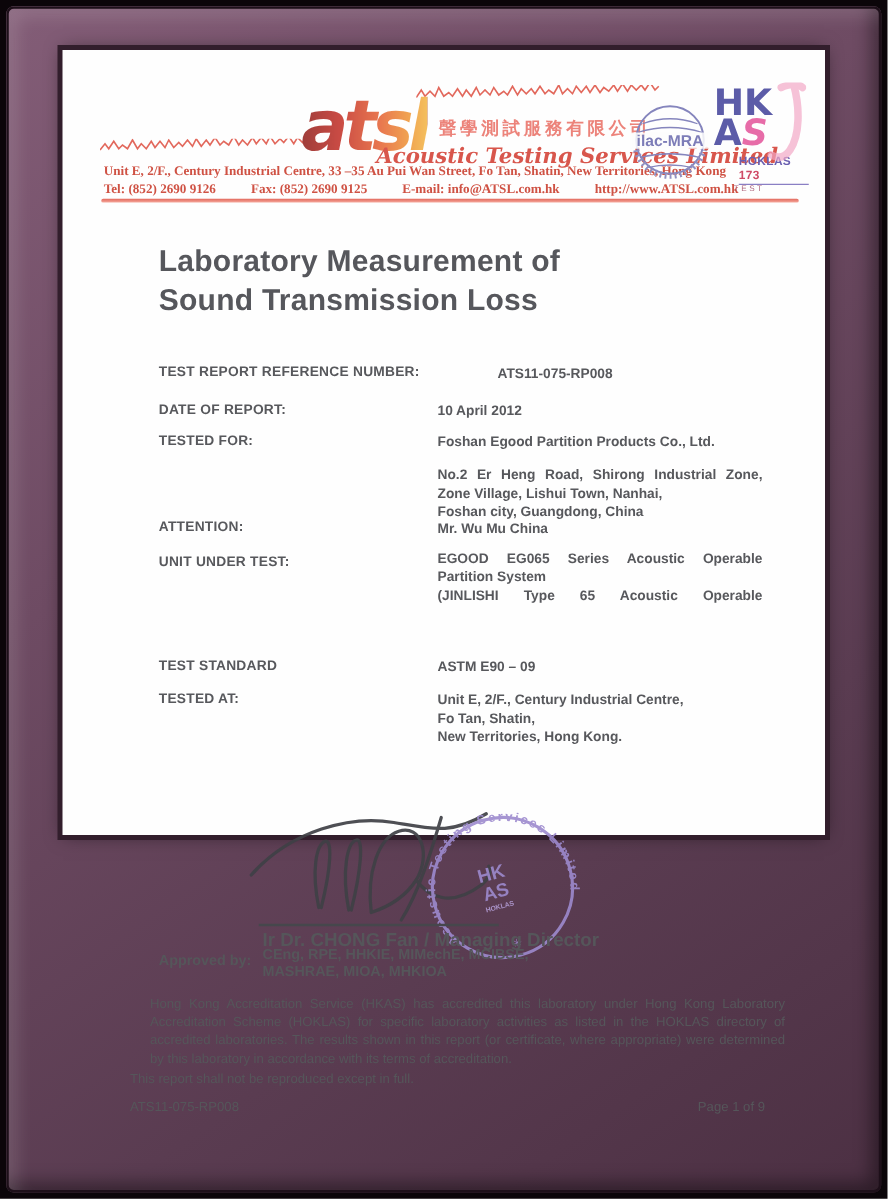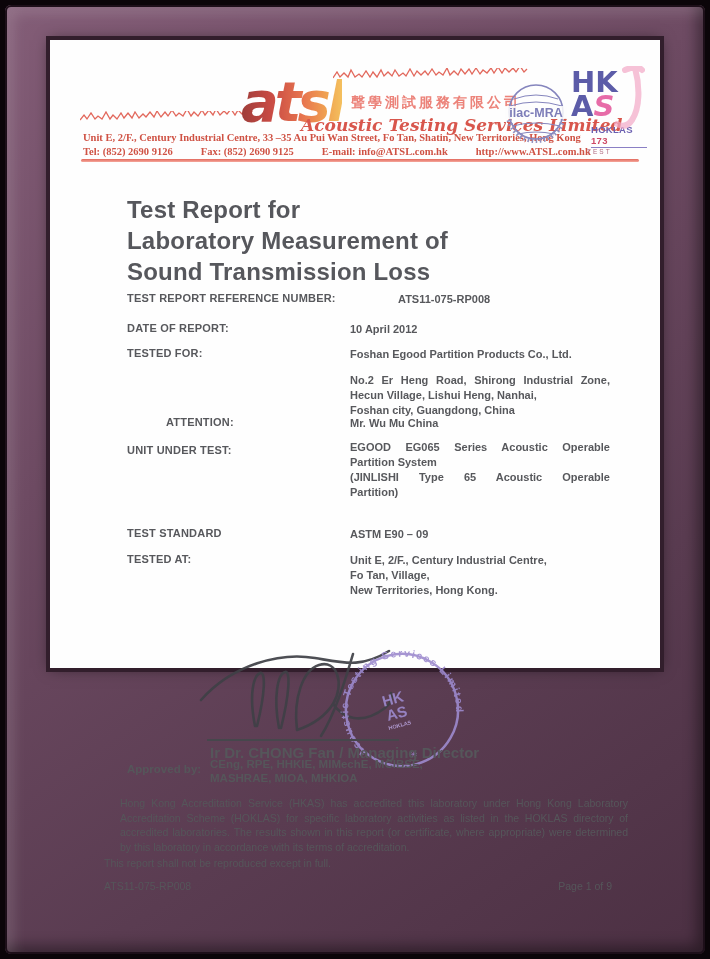--- a/index.html
+++ b/index.html
@@ -142,58 +142,56 @@
         <path d="M24,4 q12,-5 17,0 M34,2 C39,20 39,42 31,54 q-6,9 -15,4" fill="none" stroke="#f2a8c6" stroke-width="6" opacity="0.7" stroke-linecap="round"></path>
       </svg>
       <div class="hkas-row">HK</div>
       <div class="hkas-row"><span>A</span><span class="pinkS">S</span></div>
       <div class="hoklas"><span>HOKLAS </span><span class="num">173</span></div>
       <div class="hoklas-sub">TEST</div>
     </div>
   </div>
 
   <div class="title">
-    <div>Test Report for</div>
     <div>Laboratory Measurement of</div>
     <div>Sound Transmission Loss</div>
   </div>
 
   <div class="flabel" style="top:252px;">TEST REPORT REFERENCE NUMBER:</div>
   <div class="fvalue" style="top:252px; left:348px;">ATS11-075-RP008</div>
 
   <div class="flabel" style="top:282px;">DATE OF REPORT:</div>
   <div class="fvalue" style="top:282px;">10 April 2012</div>
 
   <div class="flabel" style="top:307px;">TESTED FOR:</div>
   <div class="fvalue" style="top:307px;">Foshan Egood Partition Products Co., Ltd.</div>
 
   <div class="fvalue" style="top:333px;">
     <div class="jline">No.2 Er Heng Road, Shirong Industrial Zone,</div>
-    <div>Hecun Village, Lishui Heng, Nanhai,</div>
+    <div>Zone Village, Lishui Town, Nanhai,</div>
     <div>Foshan city, Guangdong, China</div>
   </div>
 
-  <div class="flabel" style="top:376px;margin-left:39px;">ATTENTION:</div>
+  <div class="flabel" style="top:376px;">ATTENTION:</div>
   <div class="fvalue" style="top:376px;">Mr. Wu Mu China</div>
 
   <div class="flabel" style="top:404px;">UNIT UNDER TEST:</div>
   <div class="fvalue" style="top:388px;margin-top:12px;">
     <div class="jline">EGOOD EG065 Series Acoustic Operable</div>
     <div>Partition System</div>
     <div class="jline">(JINLISHI Type 65 Acoustic Operable</div>
-    <div>Partition)</div>
   </div>
 
   <div class="flabel" style="top:487px;">TEST STANDARD</div>
   <div class="fvalue" style="top:487px;">ASTM E90 – 09</div>
 
   <div class="flabel" style="top:513px;">TESTED AT:</div>
   <div class="fvalue" style="top:513px;">
     <div>Unit E, 2/F., Century Industrial Centre,</div>
-    <div>Fo Tan, Village,</div>
+    <div>Fo Tan, Shatin,</div>
     <div>New Territories, Hong Kong.</div>
   </div>
 
   <svg class="signature" width="208" height="96" viewBox="0 0 208 96">
     <g fill="none" stroke="#3f4046" stroke-width="2.6" stroke-linecap="round" opacity="0.92">
       <path d="M8,54 C40,18 88,6 122,12 C152,17 168,22 196,5"></path>
       <path d="M62,80 C56,50 60,30 67,27 C73,25 72,48 64,80"></path>
       <path d="M86,82 C80,50 85,28 92,26 C98,24 96,50 88,82"></path>
       <path d="M104,84 C100,52 110,24 126,19 C144,13 152,38 140,58 C131,72 116,80 104,84"></path>
       <path d="M140,58 C150,72 168,80 192,62 C198,57 200,52 198,47"></path>

